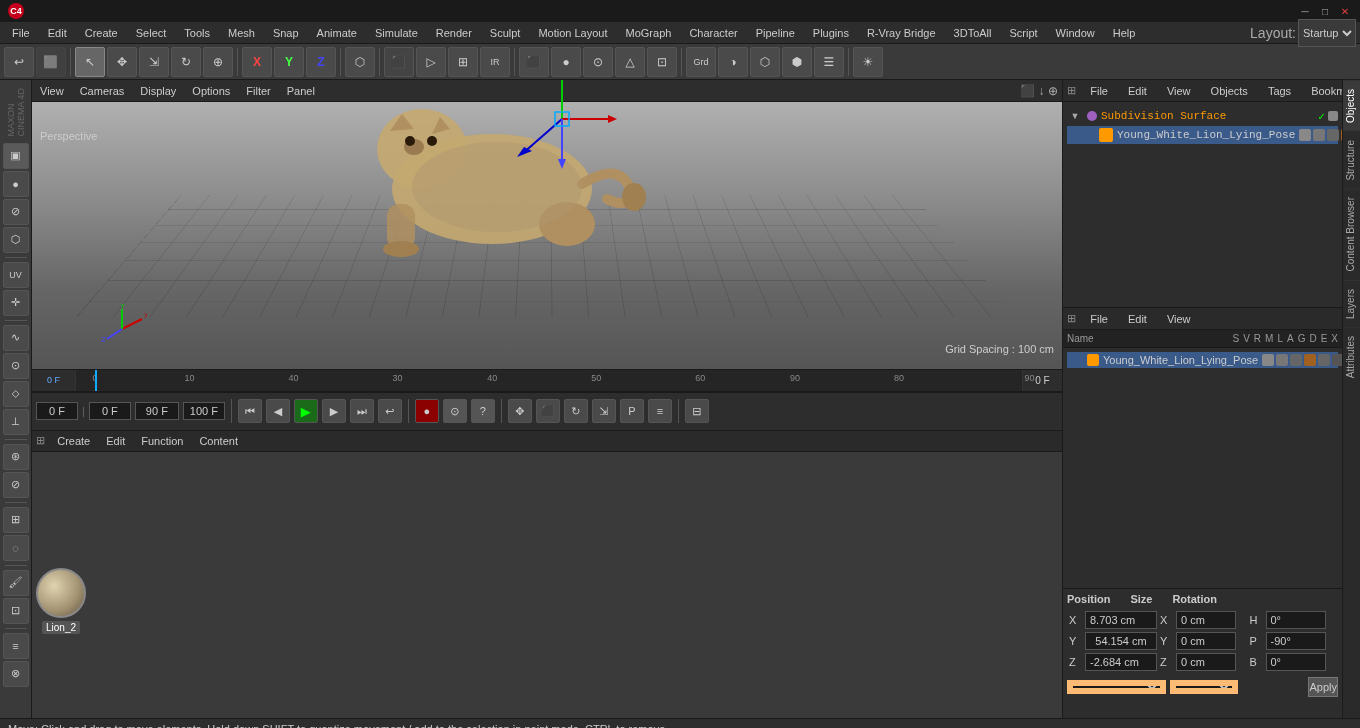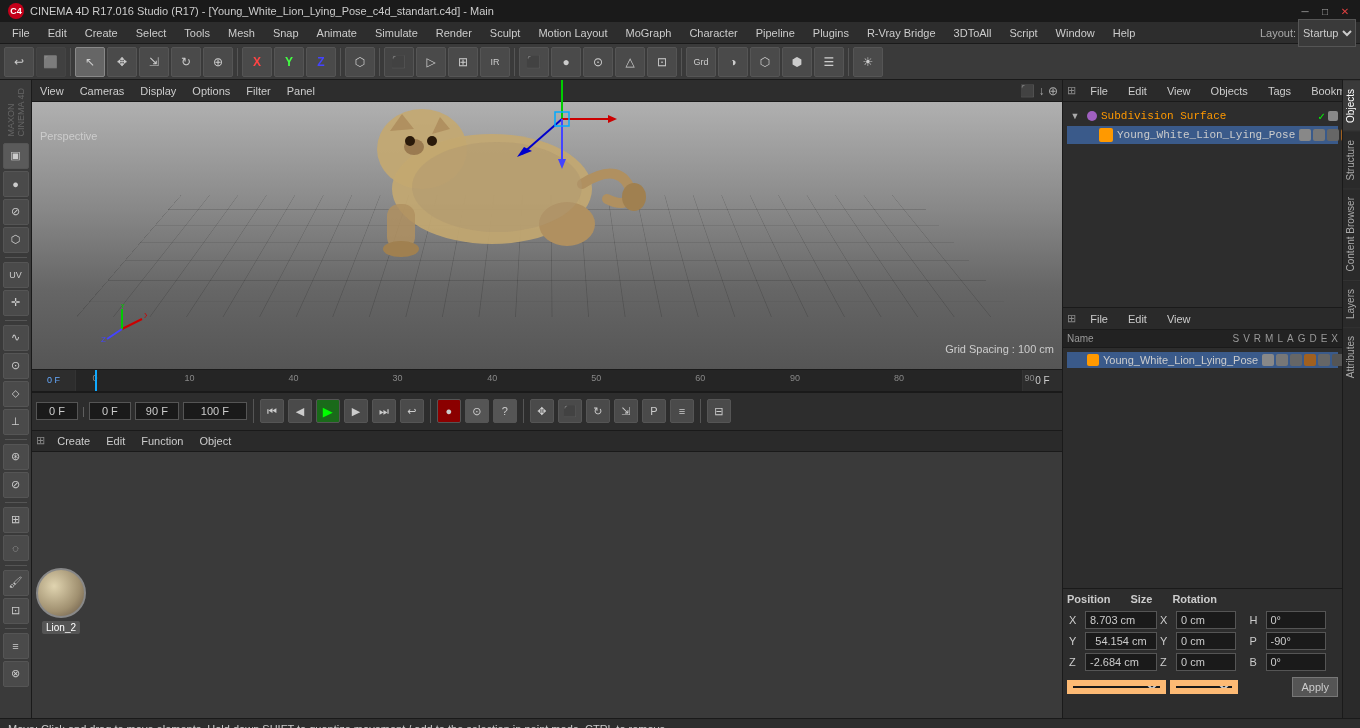--- a/index.html
+++ b/index.html
@@ -95,21 +95,21 @@
 
     
     #coord-panel { background: #2d2d2d; height: 130px; border-top: 1px solid #1a1a1a; display: flex; flex-direction: column; }
     #coord-header { display: flex; padding: 4px; gap: 20px; align-items: flex-end; }
     .coord-section-title { font-size: 11px; color: #ccc; font-weight: bold; }
     .coord-row { display: flex; align-items: center; gap: 2px; }
     .coord-label { font-size: 11px; color: #ccc; width: 14px; }
     .coord-input { background: #1a1a1a; border: 1px solid #555; color: #ccc; font-size: 11px; width: 70px; height: 18px; padding: 0 4px; }
     #coord-footer { display: flex; align-items: center; padding: 4px; gap: 4px; }
     .coord-dropdown { background: #1a1a1a; border: 6px solid #fdba74; color: #ccc; font-size: 11px; height: 14px; padding: 0 4px; }
-    .apply-btn { background: #555; border: 1px solid #777; color: #ccc; font-size: 11px; padding: 2px 8px; cursor: pointer; height: 20px; }
+    .apply-btn { background: #555; border: 1px solid #777; color: #ccc; font-size: 11px; padding: 2px 0; cursor: pointer; height: 20px; }
 
     
     #statusbar { background: #2d2d2d; height: 20px; display: flex; align-items: center; padding: 0 8px; border-top: 1px solid #1a1a1a; font-size: 11px; color: #ccc; }
 
     
     #maxon-logo { writing-mode: vertical-rl; transform: rotate(180deg); font-size: 9px; color: #666; padding: 4px 2px; }
     .frame-num { font-size: 9px; color: #888; position: absolute; transform: translateX(-50%); top: 4px; }
 
     .obj-indent { width: 12px; flex-shrink: 0; }
 
@@ -120,21 +120,20 @@
     #mini-gizmo { position: absolute; bottom: 10px; left: 65px; }
   </style>
 </head>
 <body>
 
 <div id="titlebar">
   <div id="titlebar-left">
     <div id="titlebar-logo">
         <span>C4</span>
       </div>
-    <span style="font-size:11px;color:#ccc;">CINEMA 4D R17.016 Studio (R17) - [Young_White_Lion_Lying_Pose_c4d_standart.c4d] - Main</span>
   </div>
   <div id="titlebar-controls">
     <button class="titlebar-btn">─</button>
     <button class="titlebar-btn">□</button>
     <button class="titlebar-btn" style="color:#e04040;">✕</button>
   </div>
 </div>
 
 <div id="menubar">
   <span class="menu-item">File</span>
@@ -152,21 +151,21 @@
   <span class="menu-item">MoGraph</span>
   <span class="menu-item">Character</span>
   <span class="menu-item">Pipeline</span>
   <span class="menu-item">Plugins</span>
   <span class="menu-item">R-Vray Bridge</span>
   <span class="menu-item">3DToAll</span>
   <span class="menu-item">Script</span>
   <span class="menu-item">Window</span>
   <span class="menu-item">Help</span>
   <div style="flex:1;"></div>
-  <span style="font-size:11px;color:#aaa;margin-left:30px;">Layout:</span>
+  <span style="font-size:14px;color:#aaa;margin-left:30px;">Layout:</span>
   <select style="background:#3a3a3a;border:1px solid #555;color:#ccc;font-size:11px;height:28px;"><option>Startup</option></select>
 </div>
 
 <div id="main-toolbar">
 
   <div class="toolbar-btn">↩</div>
   <div class="toolbar-btn" style="opacity:0.4;">⬜</div>
   <div class="toolbar-separator"></div>
 
   <div class="toolbar-btn active">↖</div>
@@ -337,21 +336,21 @@
         <div style="width:40px;background:#2d2d2d;height:100%;flex-shrink:0;display:flex;align-items:center;justify-content:center;border-left:1px solid #333;">
           <span style="font-size:10px;color:#ccc;">0 F</span>
         </div>
       </div>
 
       <div id="transport">
         <input class="transport-input" value="0 F" style="width: 42px;">
         <span style="color:#666;">|</span>
         <input class="transport-input" value="0 F" style="width: 42px;">
         <input class="transport-input" value="90 F" style="width: 44px;">
-        <input class="transport-input" value="100 F" style="width: 64px;">
+        <input class="transport-input" value="100 F" style="width: 42px;">
         <div class="transport-sep"></div>
 
         <div class="transport-btn">⏮</div>
         <div class="transport-btn">◀</div>
         <div class="transport-btn" style="background:#1a6a1a;color:#0f0;font-size:13px;">▶</div>
         <div class="transport-btn">▶</div>
         <div class="transport-btn">⏭</div>
         <div class="transport-btn">↩</div>
         <div class="transport-sep"></div>
 
@@ -370,21 +369,21 @@
         <div class="transport-btn">⊟</div>
       </div>
     </div>
 
     <div id="material-panel">
       <div id="material-toolbar" style="background:#2a2a2a;height:22px;display:flex;align-items:center;padding:0 4px;gap:8px;border-top:1px solid #1a1a1a;border-bottom:1px solid #1a1a1a;">
         <span style="color:#888;font-size:11px;">⊞</span>
         <span class="vp-btn">Create</span>
         <span class="vp-btn">Edit</span>
         <span class="vp-btn">Function</span>
-        <span class="vp-btn">Object</span>
+        <span class="vp-btn">Content</span>
       </div>
       <div id="material-content">
         <div style="position:relative;margin-top:16px;cursor:pointer;">
           <div class="material-thumb"></div>
           <div class="material-label">Lion_2</div>
         </div>
       </div>
     </div>
   </div>
 

